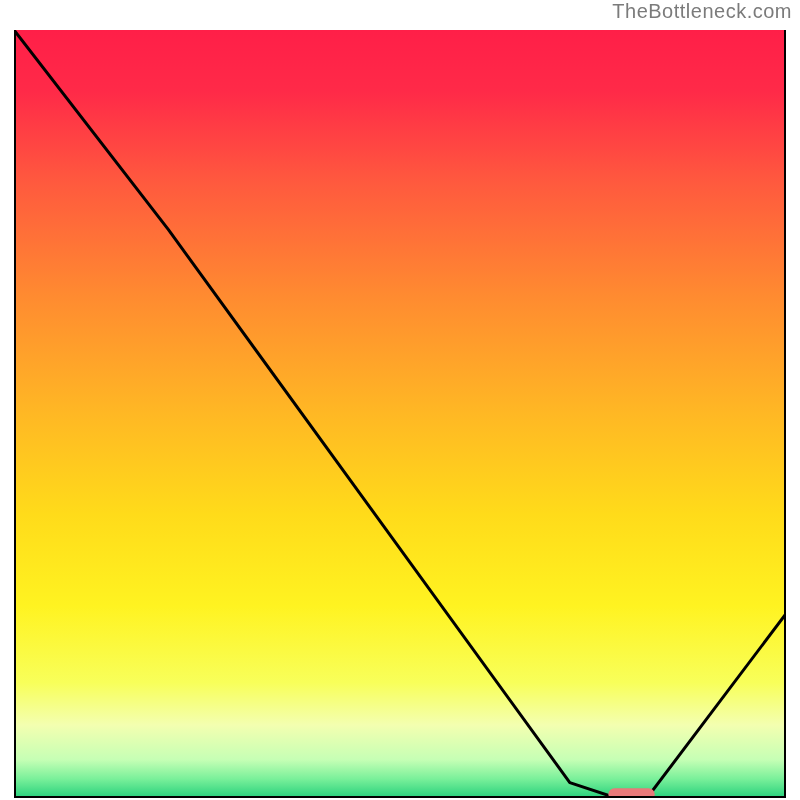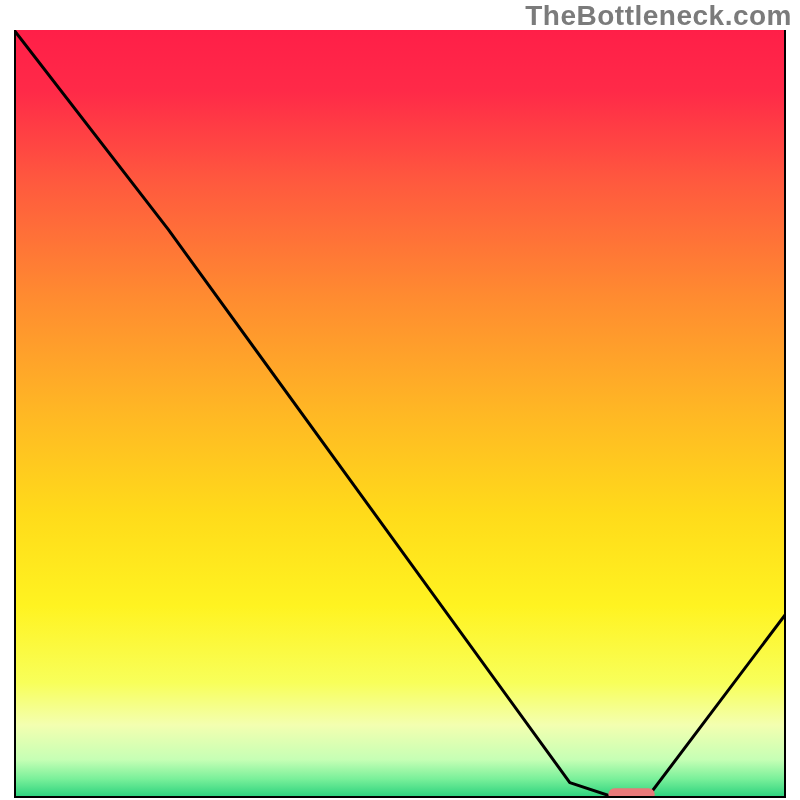--- a/index.html
+++ b/index.html
@@ -13,22 +13,22 @@
   }
   .stage {
     position: relative;
     width: 800px;
     height: 800px;
   }
   .watermark {
     position: absolute;
     top: 0;
     right: 8px;
-    font-size: 28px;
-    font-weight: 700;
+    font-size: 20px;
+    font-weight: 400;
     color: #7b7b7b;
     letter-spacing: 0.5px;
     user-select: none;
     margin-left: 11px;
   }
   .plot {
     position: absolute;
     left: 14px;
     top: 30px;
     width: 772px;

